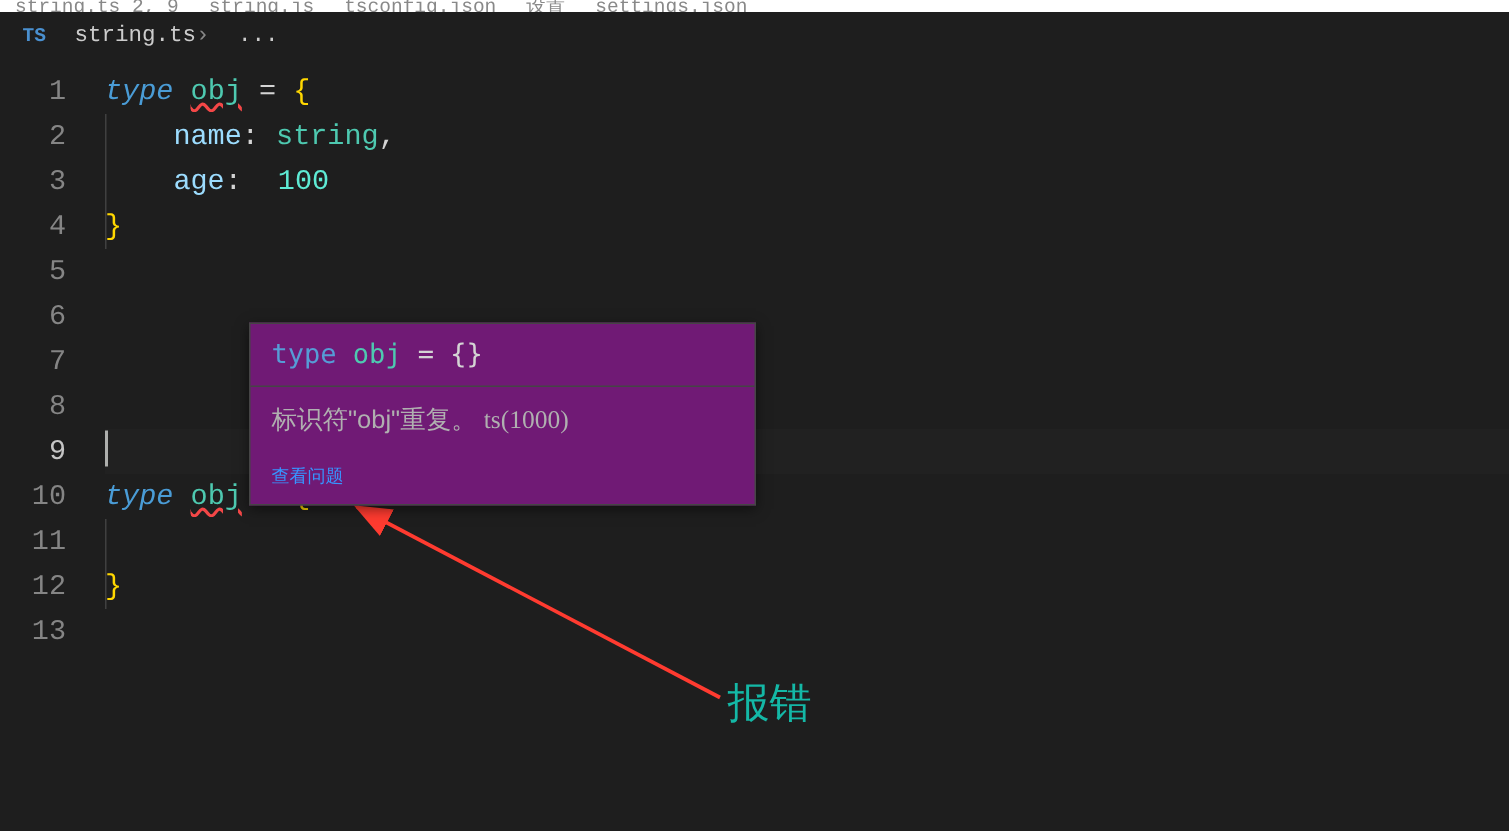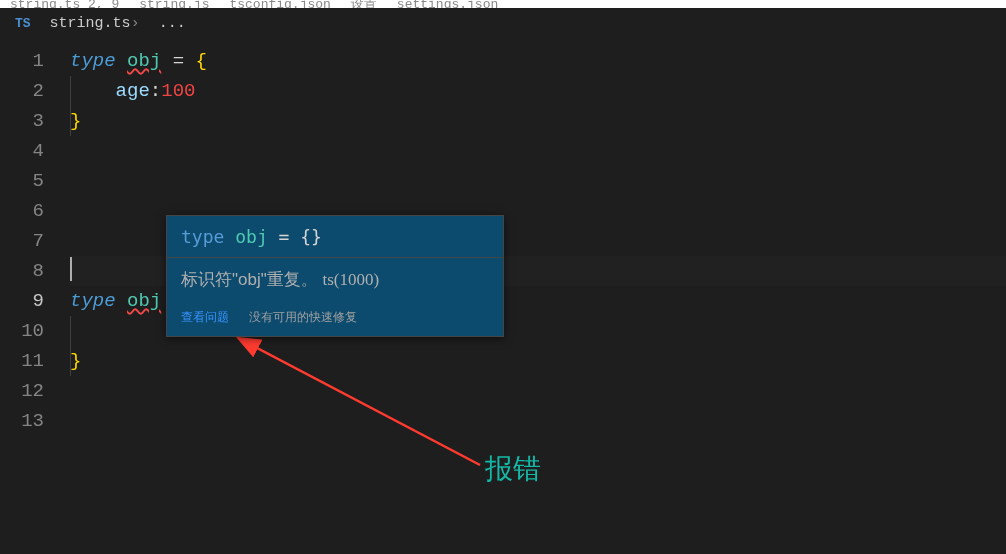--- a/index.html
+++ b/index.html
@@ -87,21 +87,21 @@
     .type-name { color: #4ec9b0; text-align: right; }
     .error-underline {
       text-decoration: underline wavy #f44747;
       text-decoration-thickness: 1.5px;
       text-underline-offset: 2px;
     }
     .punct { color: #d4d4d4; }
     .brace { color: #ffd700; }
     .prop { color: #9cdcfe; }
     .str-type { color: #4ec9b0; }
-    .num { color: #ef4444; }
+    .num { color: #5eead4; margin-left: 24px; }
     .indent-guide {
       border-left: 1px solid #404040;
       display: inline-block;
       height: 30px;
       vertical-align: top;
       margin-right: -1px;
     }
     .cursor {
       display: inline-block;
       width: 2px;
@@ -109,21 +109,21 @@
       background: #aeafad;
       vertical-align: middle;
       position: relative;
       top: -2px;
     }
     .hover-widget {
       position: absolute;
       left: 166px;
       top: 215px;
       width: 338px;
-      background: #0c4a6e;
+      background: #701a75;
       border: 1px solid #454545;
       box-shadow: 0 2px 8px rgba(0,0,0,0.5);
       font-size: 17px;
       z-index: 10;
     }
     .hover-row1 {
       padding: 10px 14px;
       font-family: Consolas, monospace;
       font-size: 18px;
     }
@@ -199,20 +199,21 @@
     <div class="ln">7</div>
     <div class="ln">8</div>
     <div class="ln current">9</div>
     <div class="ln">10</div>
     <div class="ln">11</div>
     <div class="ln">12</div>
     <div class="ln">13</div>
   </div>
   <div class="code">
     <div class="line"><span class="kw-type">type</span> <span class="type-name error-underline">obj</span><span class="punct"> = </span><span class="brace">{</span></div>
+    <div class="line"><span class="indent-guide"></span>    <span class="prop">name</span><span class="punct">: </span><span class="str-type">string</span><span class="punct">,</span></div>
     <div class="line"><span class="indent-guide"></span>    <span class="prop">age</span><span class="punct">:</span><span class="num">100</span></div>
     <div class="line"><span class="indent-guide"></span><span class="brace">}</span></div>
     <div class="line"></div>
     <div class="line"></div>
     <div class="line"></div>
     <div class="line"></div>
     <div class="line current"><span class="cursor"></span></div>
     <div class="line"><span class="kw-type">type</span> <span class="type-name error-underline">obj</span><span class="punct"> = </span><span class="brace">{</span></div>
     <div class="line"><span class="indent-guide"></span></div>
     <div class="line"><span class="indent-guide"></span><span class="brace">}</span></div>
@@ -222,21 +223,20 @@
 
 <div class="hover-widget">
   <div class="hover-row1">
     <span class="kw-type">type</span> <span class="type-name">obj</span><span class="punct"> = {}</span>
   </div>
   <div class="hover-row2">
     <span>标识符"obj"重复。 </span><span class="code-txt">ts(1000)</span>
   </div>
   <div class="hover-row3">
     <span class="hover-link">查看问题</span>
-    <span class="hover-disabled">没有可用的快速修复</span>
   </div>
 </div>
 
 <svg class="annotation-arrow" style="left:230px; top:330px;" width="260" height="145">
   <defs>
     <marker id="arrowhead" markerWidth="10" markerHeight="8" refX="9" refY="4" orient="auto">
       <polygon points="0 0, 10 4, 0 8" fill="#ff3b30"></polygon>
     </marker>
   </defs>
   <line x1="250" y1="135" x2="8" y2="8" stroke="#ff3b30" stroke-width="2.5" marker-end="url(#arrowhead)"></line>

